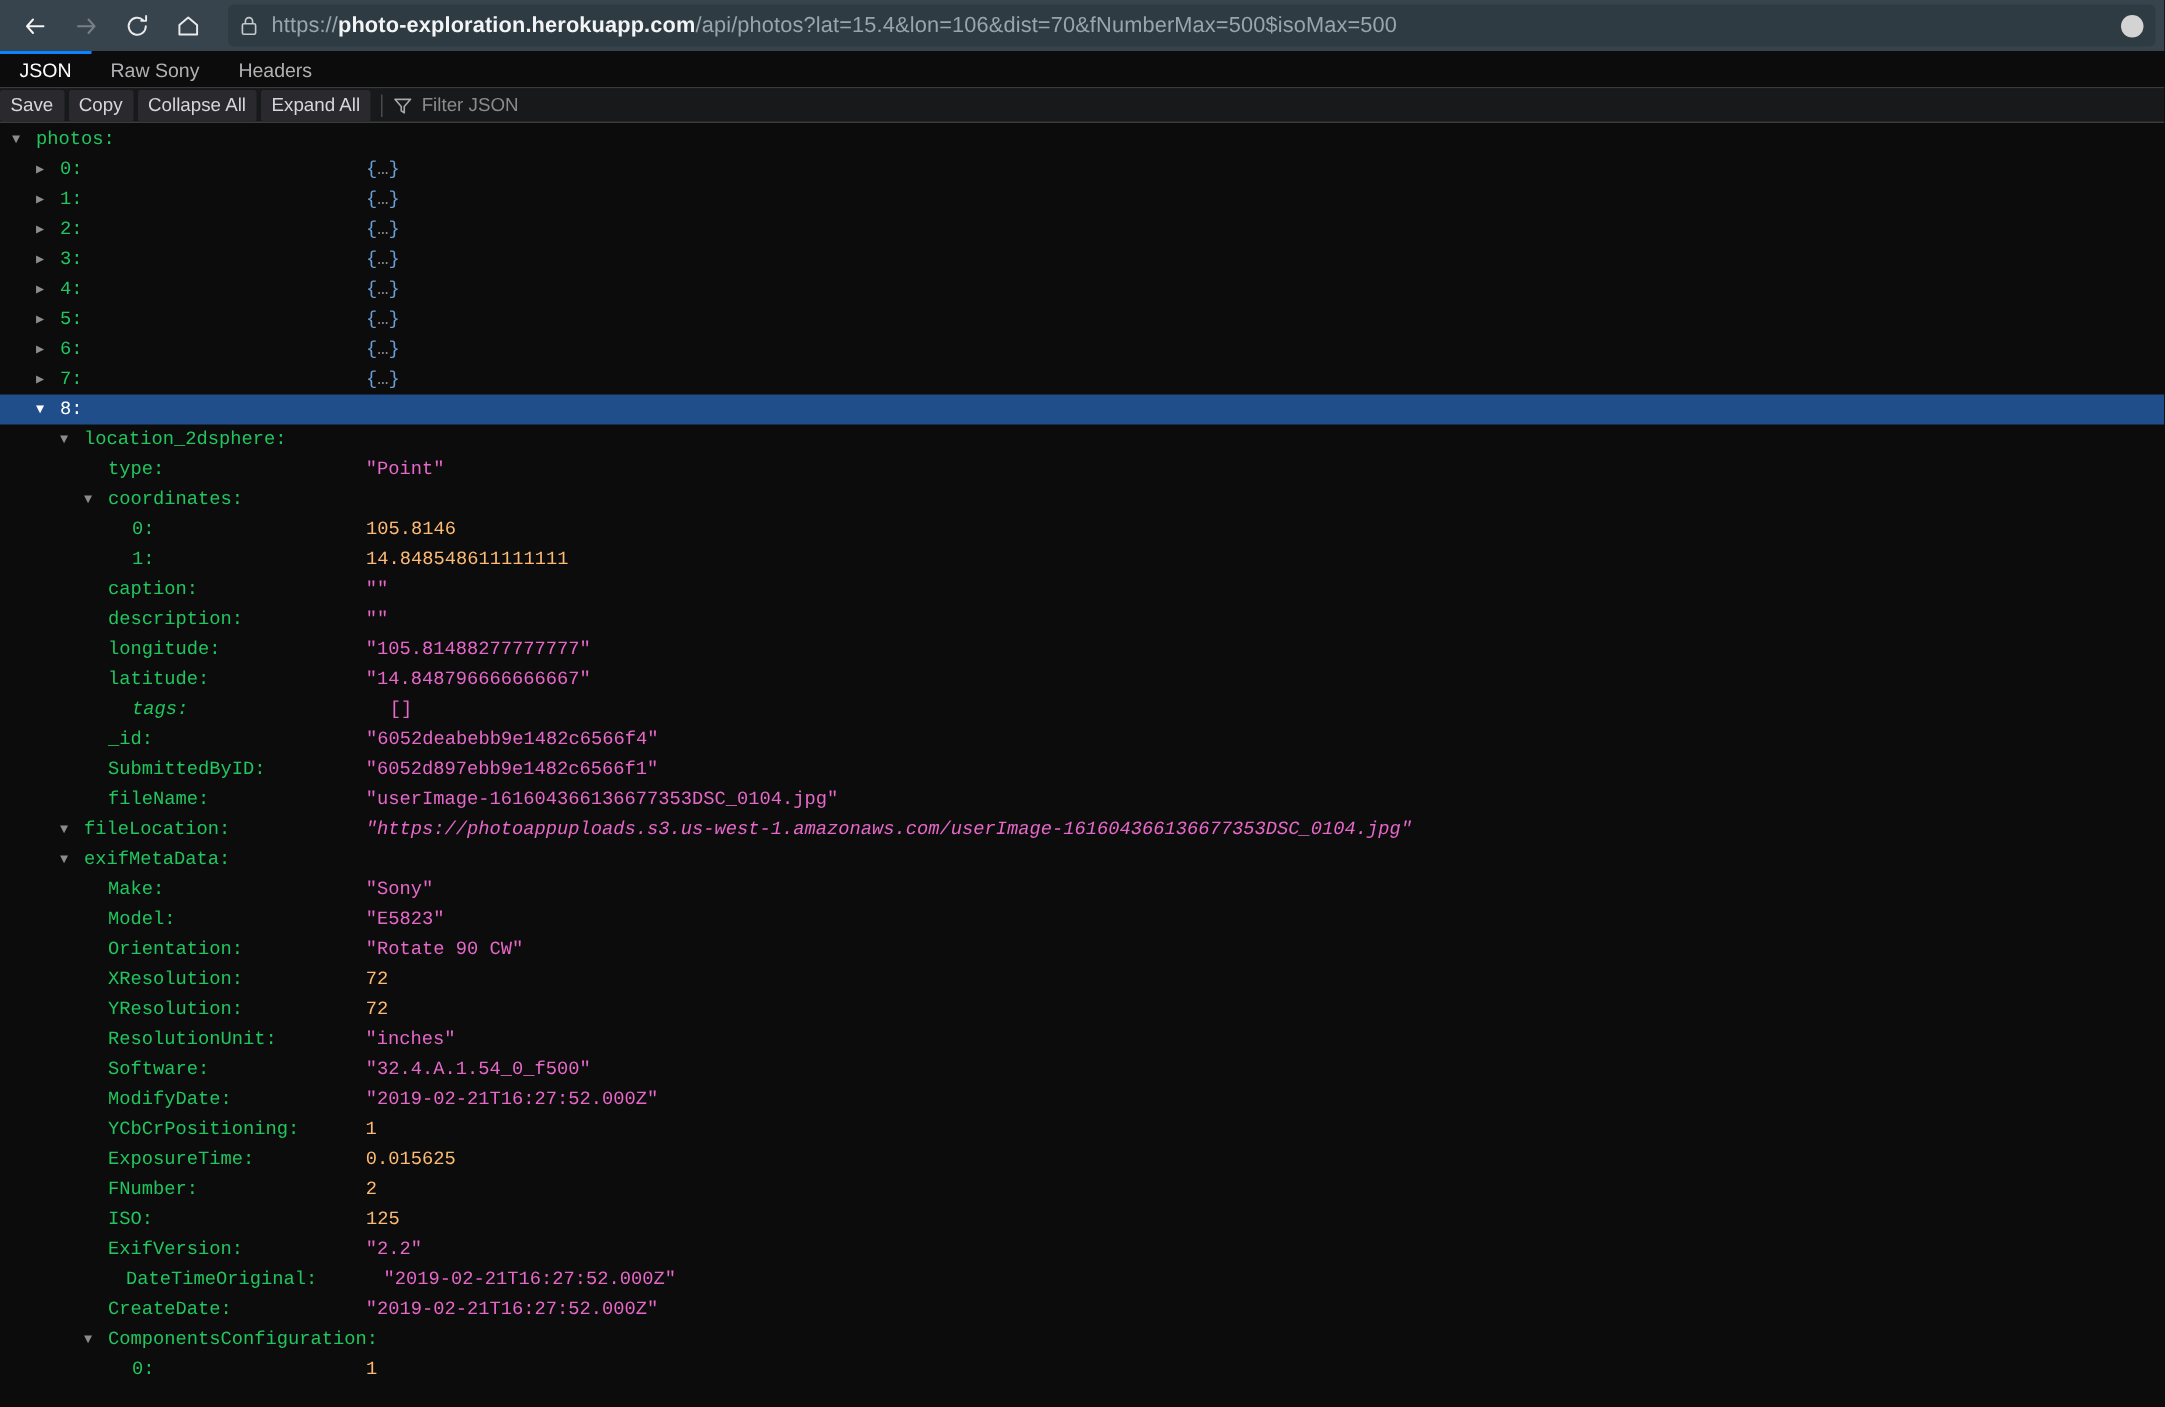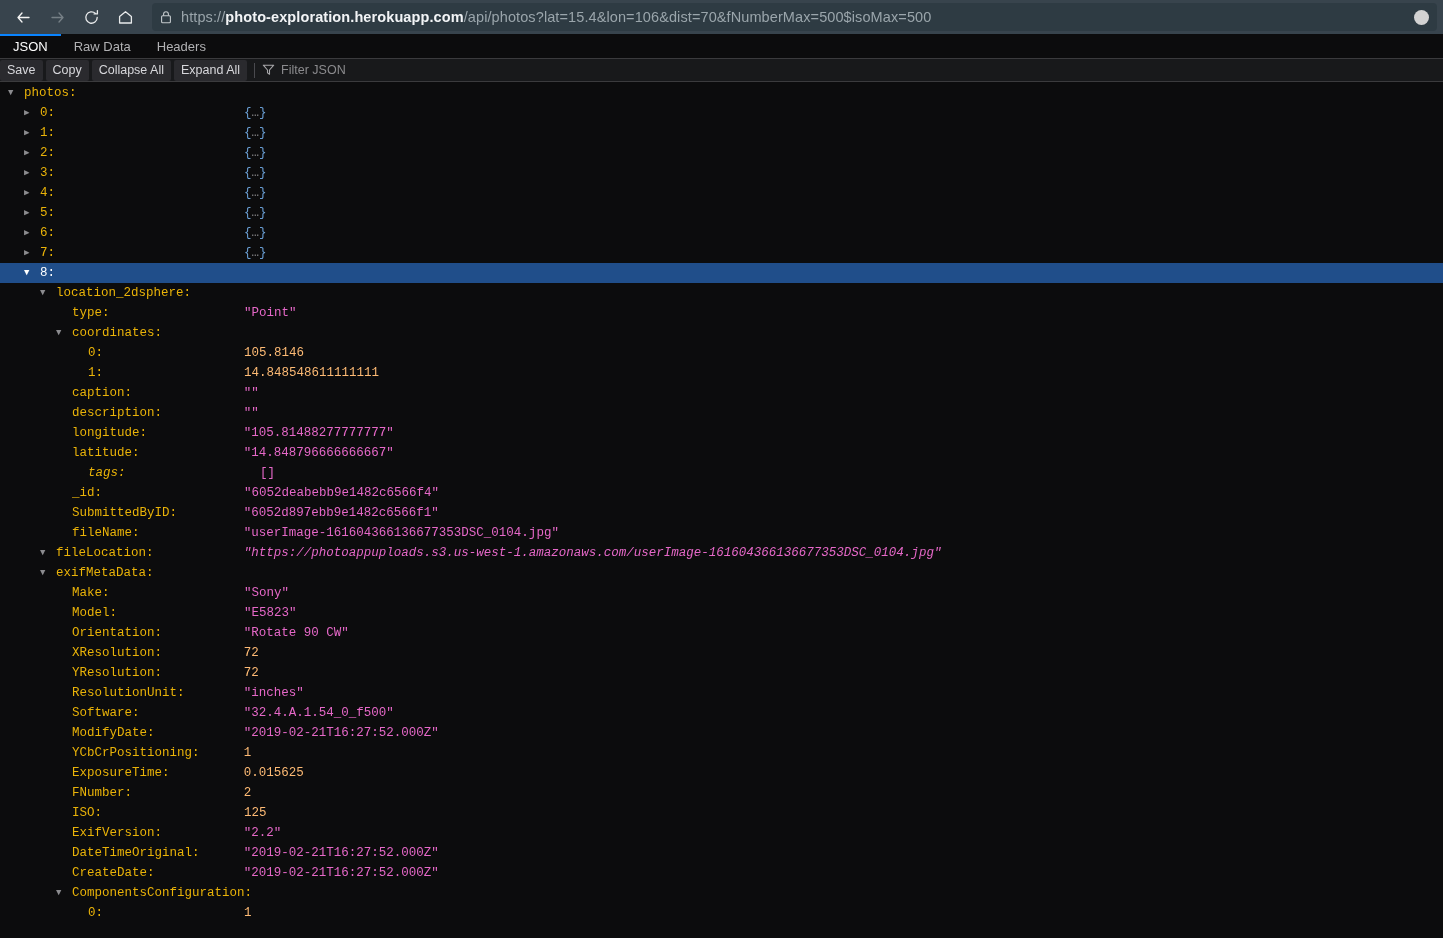--- a/index.html
+++ b/index.html
@@ -105,21 +105,21 @@
     white-space: nowrap;
   }
   #toolbar-divider {
     width: 1px;
     height: 15px;
     background: #4a4a4f;
     margin: 0 7px 0 4px;
   }
   #filter-wrap {
     display: flex;
-    align-items: flex-start;
+    align-items: flex-end;
     flex: 1 1 auto;
     min-width: 0;
   }
   #filter-icon { margin-right: 6px; display: flex; }
   #filter-input {
     flex: 1 1 auto;
     background: transparent;
     border: none;
     outline: none;
     color: #b1b1b3;
@@ -153,21 +153,21 @@
     width: 12px;
     flex: 0 0 12px;
     color: #8c8c8f;
     font-size: 9px;
     text-align: left;
     line-height: 20px;
   }
   .twisty.none { color: transparent; }
 
   .jkey {
-    color: #eab308;
+    color: #22c55e;
     flex: 0 0 auto;
   }
   .jval {
     flex: 0 0 auto;
     color: #b7b7bb;
   }
   .jval.string { color: #e668c8; }
   .jval.number { color: #fdba74; }
   .jval.url { color: #e668c8; font-style: italic; }
   .jval.obj { color: #6a9fd4; }
@@ -213,21 +213,21 @@
     <span id="url-text"><span>https://</span><span class="host">photo-exploration.herokuapp.com</span><span>/api/photos?lat=15.4&amp;lon=106&amp;dist=70&amp;fNumberMax=500$isoMax=500</span></span>
     <span id="url-identity-circle"></span>
   </div>
 </div>
 
 <div id="tab-bar">
   <div class="dt-tab active">
       <span>JSON</span>
     </div>
   <div class="dt-tab">
-      <span>Raw Data</span>
+      <span>Raw Sony</span>
     </div>
   <div class="dt-tab">
       <span>Headers</span>
     </div>
 </div>
 
 <div id="json-toolbar">
   <button class="tb-btn">Save</button>
   <button class="tb-btn">Copy</button>
   <button class="tb-btn">Collapse All</button>
@@ -424,21 +424,21 @@
       <span class="jkey" style="margin-left: 4px;">ISO:</span>
       <span class="jval number" style="margin-left: 141.92px;">125</span>
     </div>
     <div class="jrow">
       <span class="twisty none" style="margin-left: 52px;"></span>
       <span class="jkey" style="margin-left: 4px;">ExifVersion:</span>
       <span class="jval string" style="margin-left: 81.76px;">"2.2"</span>
     </div>
     <div class="jrow">
       <span class="twisty none" style="margin-left: 52px;"></span>
-      <span class="jkey" style="margin-left: 4px;">DateTimeOriginal:</span>
+      <span class="jkey" style="margin-left: 16px;">DateTimeOriginal:</span>
       <span class="jval string" style="margin-left: 44.16px;">"2019-02-21T16:27:52.000Z"</span>
     </div>
     <div class="jrow">
       <span class="twisty none" style="margin-left: 52px;"></span>
       <span class="jkey" style="margin-left: 4px;">CreateDate:</span>
       <span class="jval string" style="margin-left: 89.28px;">"2019-02-21T16:27:52.000Z"</span>
     </div>
     <div class="jrow">
       <span class="twisty" style="margin-left: 52px;">▼</span>
       <span class="jkey" style="margin-left: 4px;">ComponentsConfiguration:</span>

